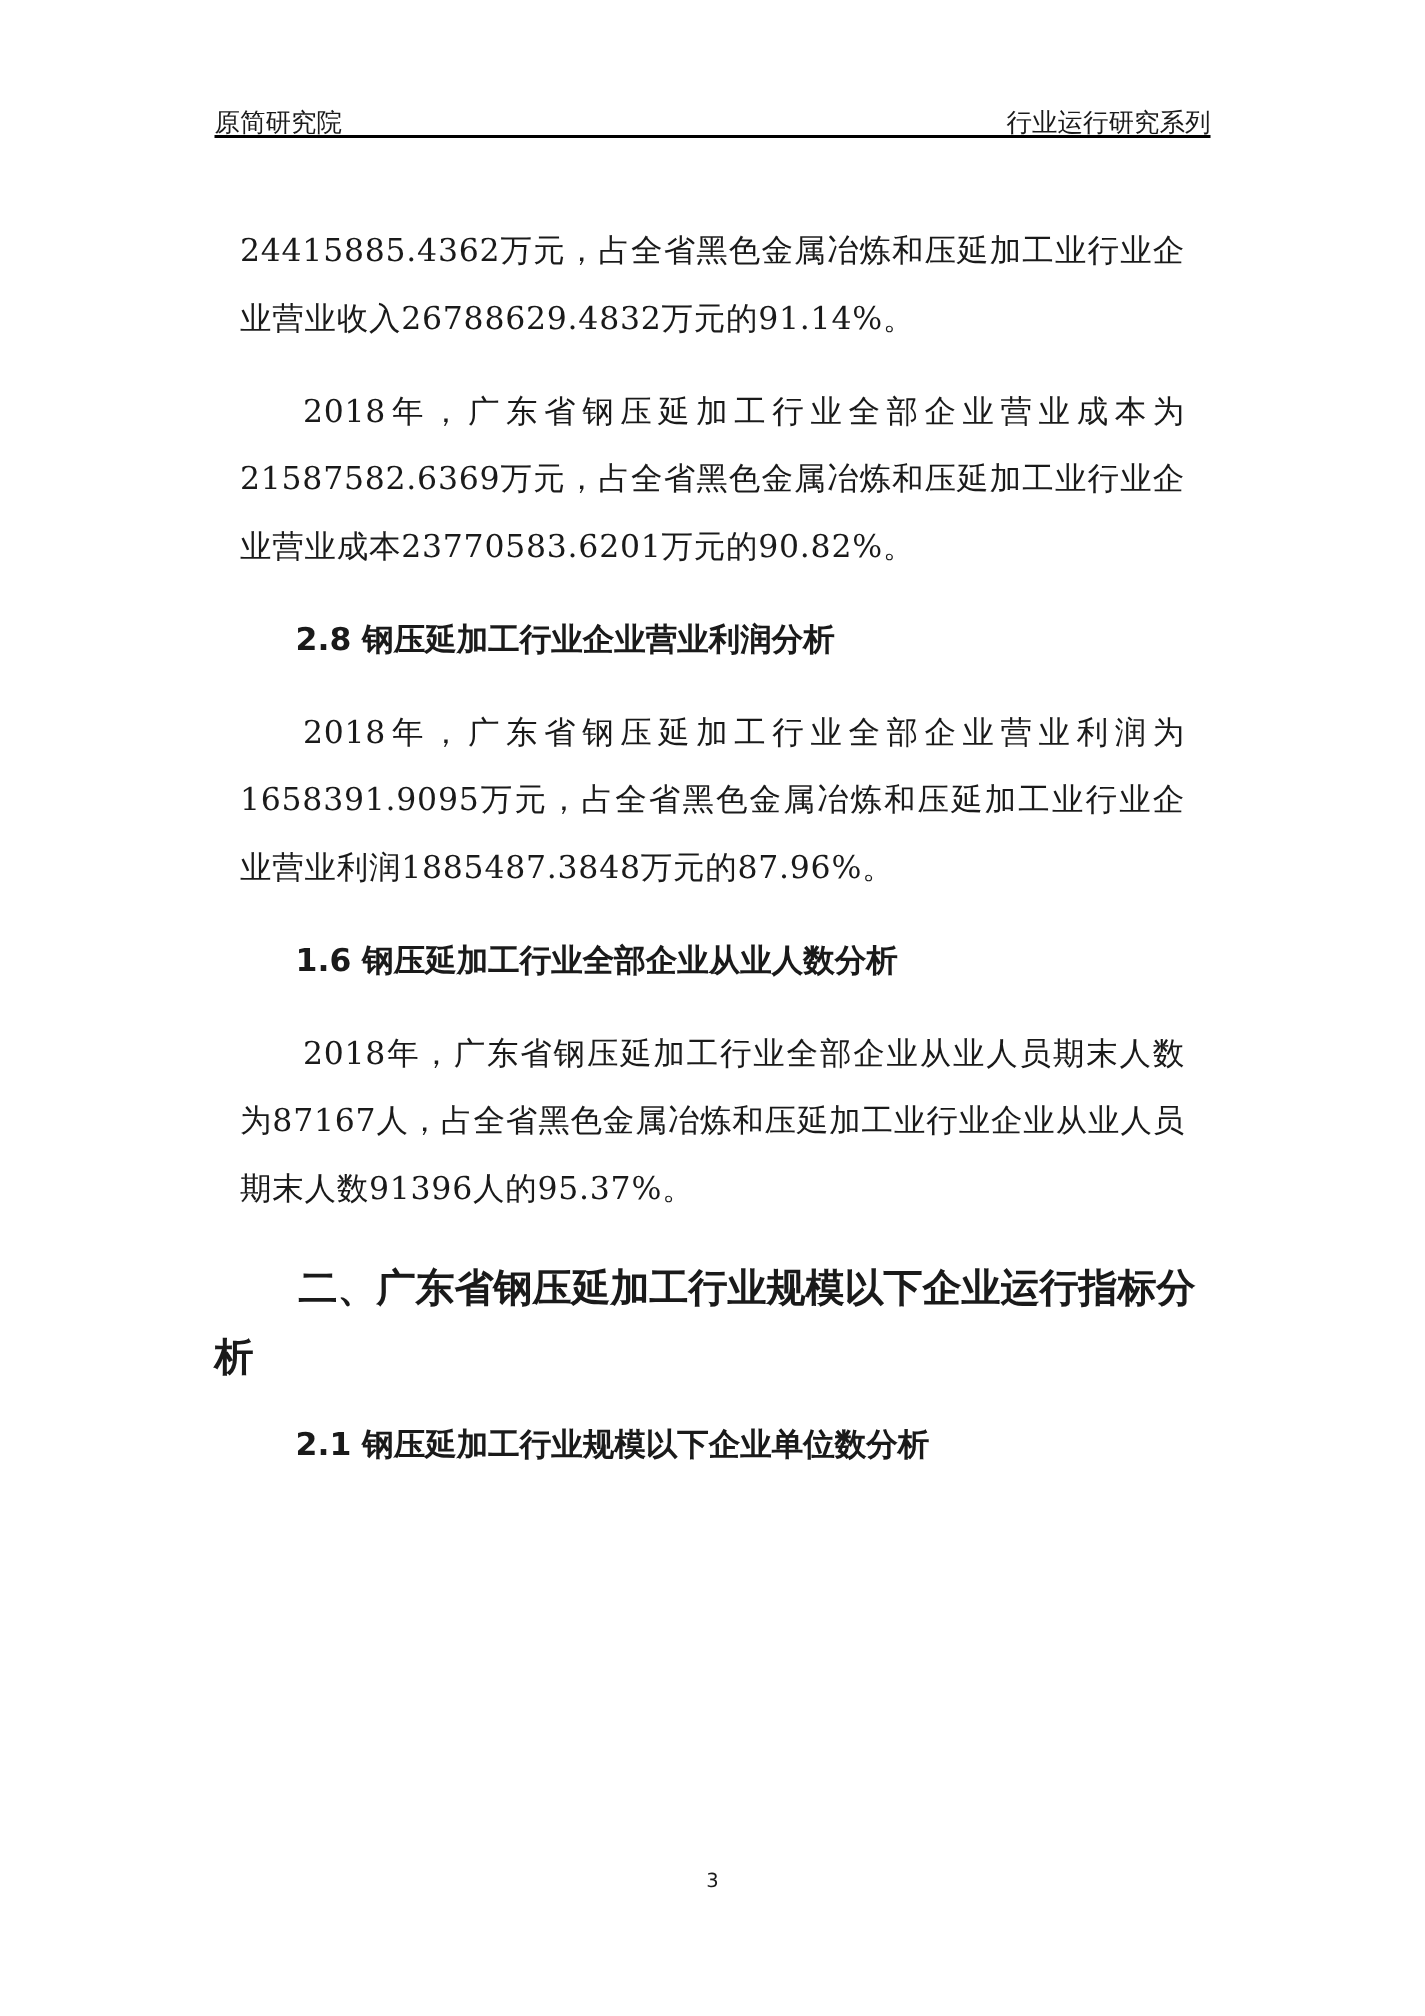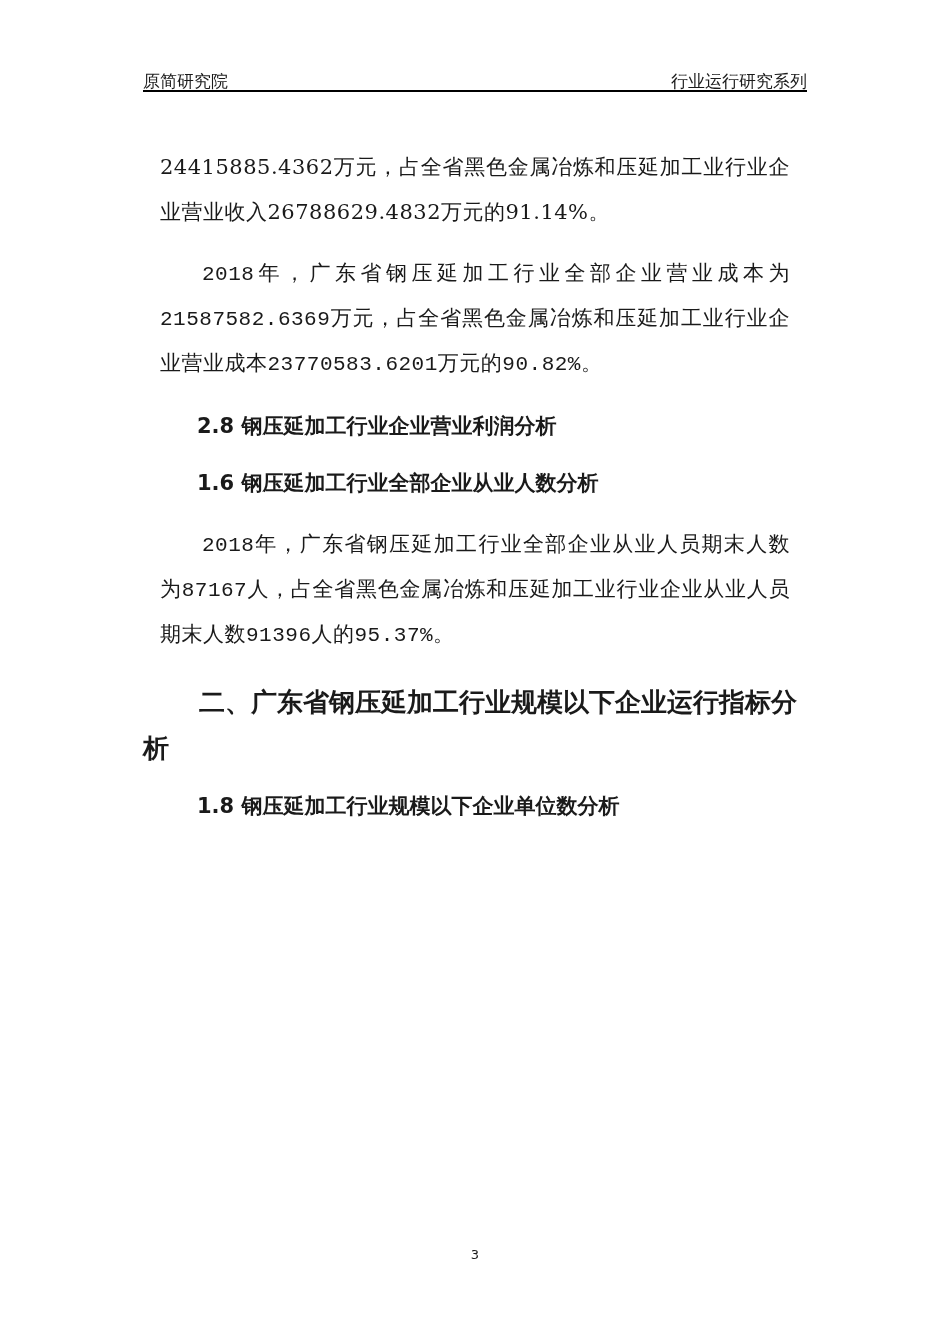--- a/index.html
+++ b/index.html
@@ -2,36 +2,37 @@
 <html><head>
 <meta charset="utf-8">
 <style>
   html, body { margin: 0; padding: 0; background: #ffffff; }
   body { width: 950px; height: 1344px; position: relative; overflow: hidden; color: #1a1a1a; }
   .header { position: absolute; left: 143px; top: 68px; width: 664px; height: 22px; border-bottom: 2px solid #000; font-family: "DejaVu Sans", sans-serif; font-size: 17px; }
   .header .left { position: absolute; left: 0; top: 2px; }
   .header .right { position: absolute; right: 0; top: 2px; }
   .content { position: absolute; left: 143px; top: 128px; width: 664px; font-family: "DejaVu Serif", serif; }
   .para { font-size: 21px; line-height: 45px; margin: 17px; text-align: justify; letter-spacing: 0.5px; }
-  .para.indent { text-indent: 42px; font-family: Liberation Mono, monospace; }
+  .para.indent { text-indent: 42px; }
   .h3 { font-family: "DejaVu Sans", sans-serif; font-weight: bold; font-size: 21px; line-height: 45px; margin: 12px 0 12px 0; padding-left: 54px; }
-  .h2 { font-family: Liberation Serif, serif; font-weight: bold; font-size: 26px; line-height: 46px; margin: 22px 0 10px 0; text-indent: 56px; }
+  .h2 { font-family: Liberation Mono, monospace; font-weight: bold; font-size: 26px; line-height: 46px; margin: 22px 0 10px 0; text-indent: 56px; }
   .page-num { position: absolute; left: 0; width: 950px; top: 1247px; text-align: center; font-family: "DejaVu Sans", sans-serif; font-size: 13px; }
 </style>
 </head>
 <body>
 
 <div class="header">
   <span class="left">原简研究院</span>
   <span class="right">行业运行研究系列</span>
 </div>
 
 <div class="content">
   <p class="para">24415885.4362万元，占全省黑色金属冶炼和压延加工业行业企业营业收入26788629.4832万元的91.14%。</p>
   <p class="para indent">2018年，广东省钢压延加工行业全部企业营业成本为21587582.6369万元，占全省黑色金属冶炼和压延加工业行业企业营业成本23770583.6201万元的90.82%。</p>
   <div class="h3">2.8 钢压延加工行业企业营业利润分析</div>
+  <p class="para indent">2018年，广东省钢压延加工行业全部企业营业利润为1658391.9095万元，占全省黑色金属冶炼和压延加工业行业企业营业利润1885487.3848万元的87.96%。</p>
   <div class="h3">1.6 钢压延加工行业全部企业从业人数分析</div>
   <p class="para indent">2018年，广东省钢压延加工行业全部企业从业人员期末人数为87167人，占全省黑色金属冶炼和压延加工业行业企业从业人员期末人数91396人的95.37%。</p>
   <div class="h2">二、广东省钢压延加工行业规模以下企业运行指标分析</div>
-  <div class="h3">1.8 钢压延加工行业规模以下企业单位数分析</div>
+  <div class="h3">2.1 钢压延加工行业规模以下企业单位数分析</div>
 </div>
 
 <div class="page-num">3</div>
 
 </body></html>

